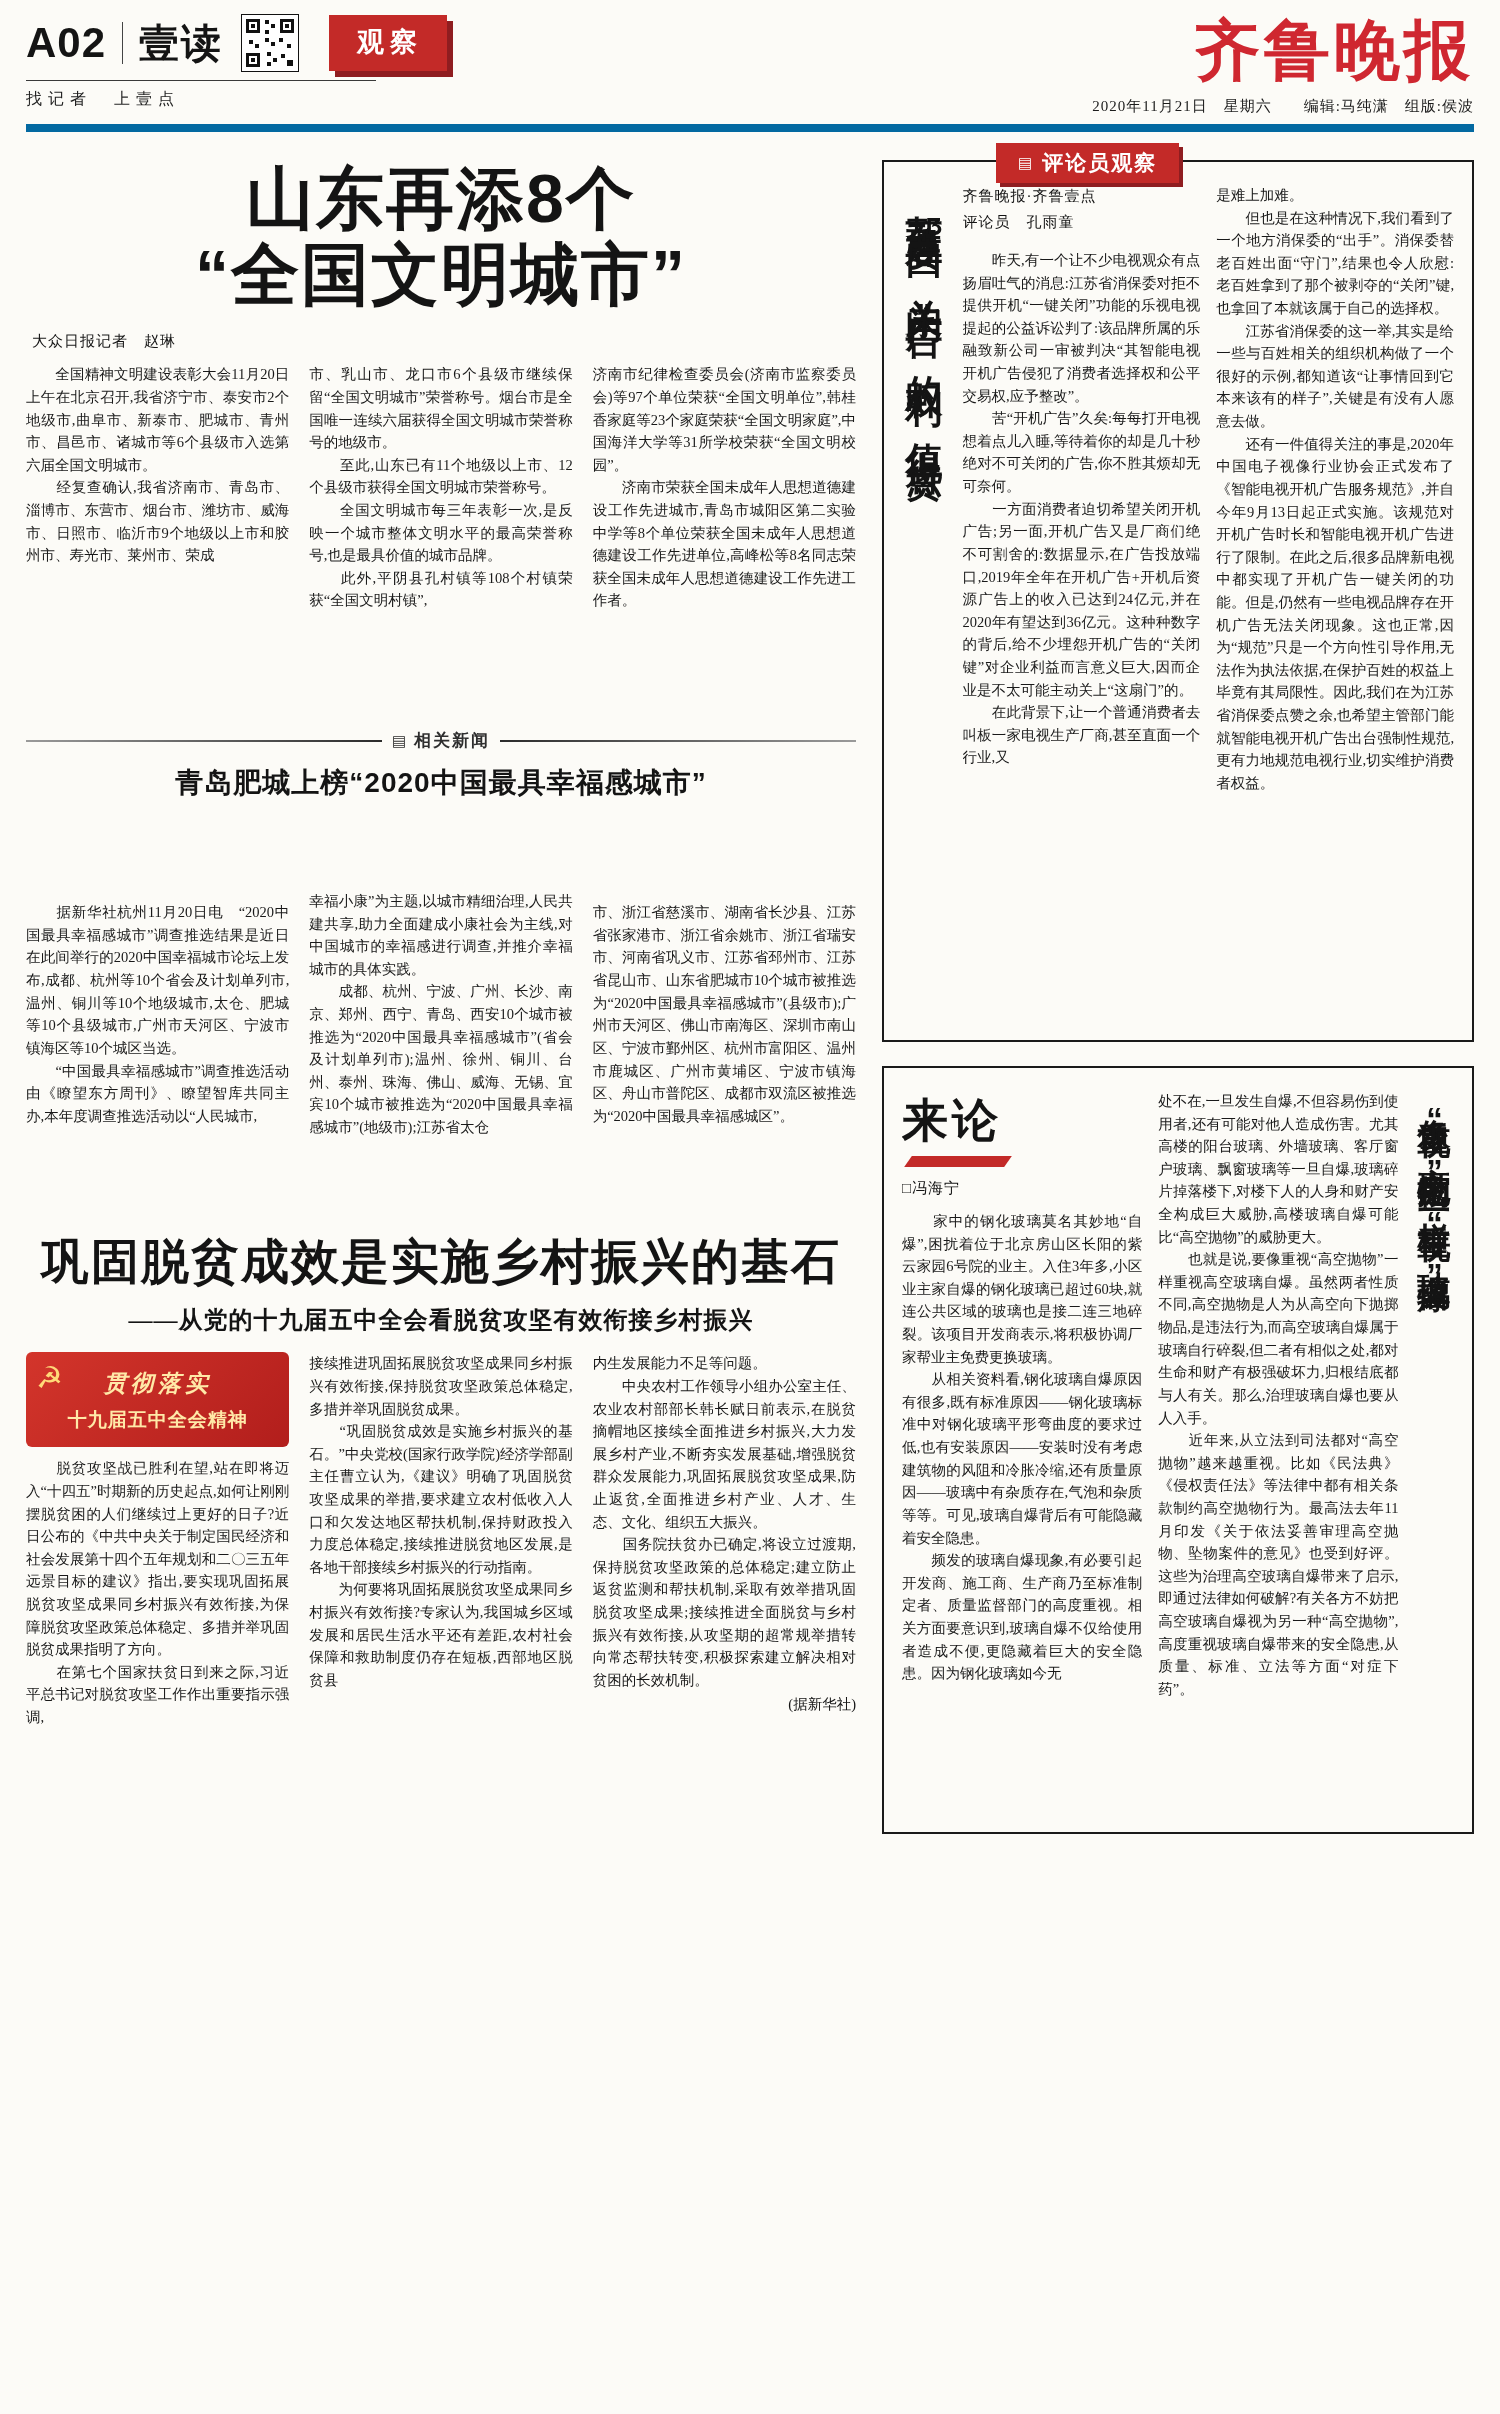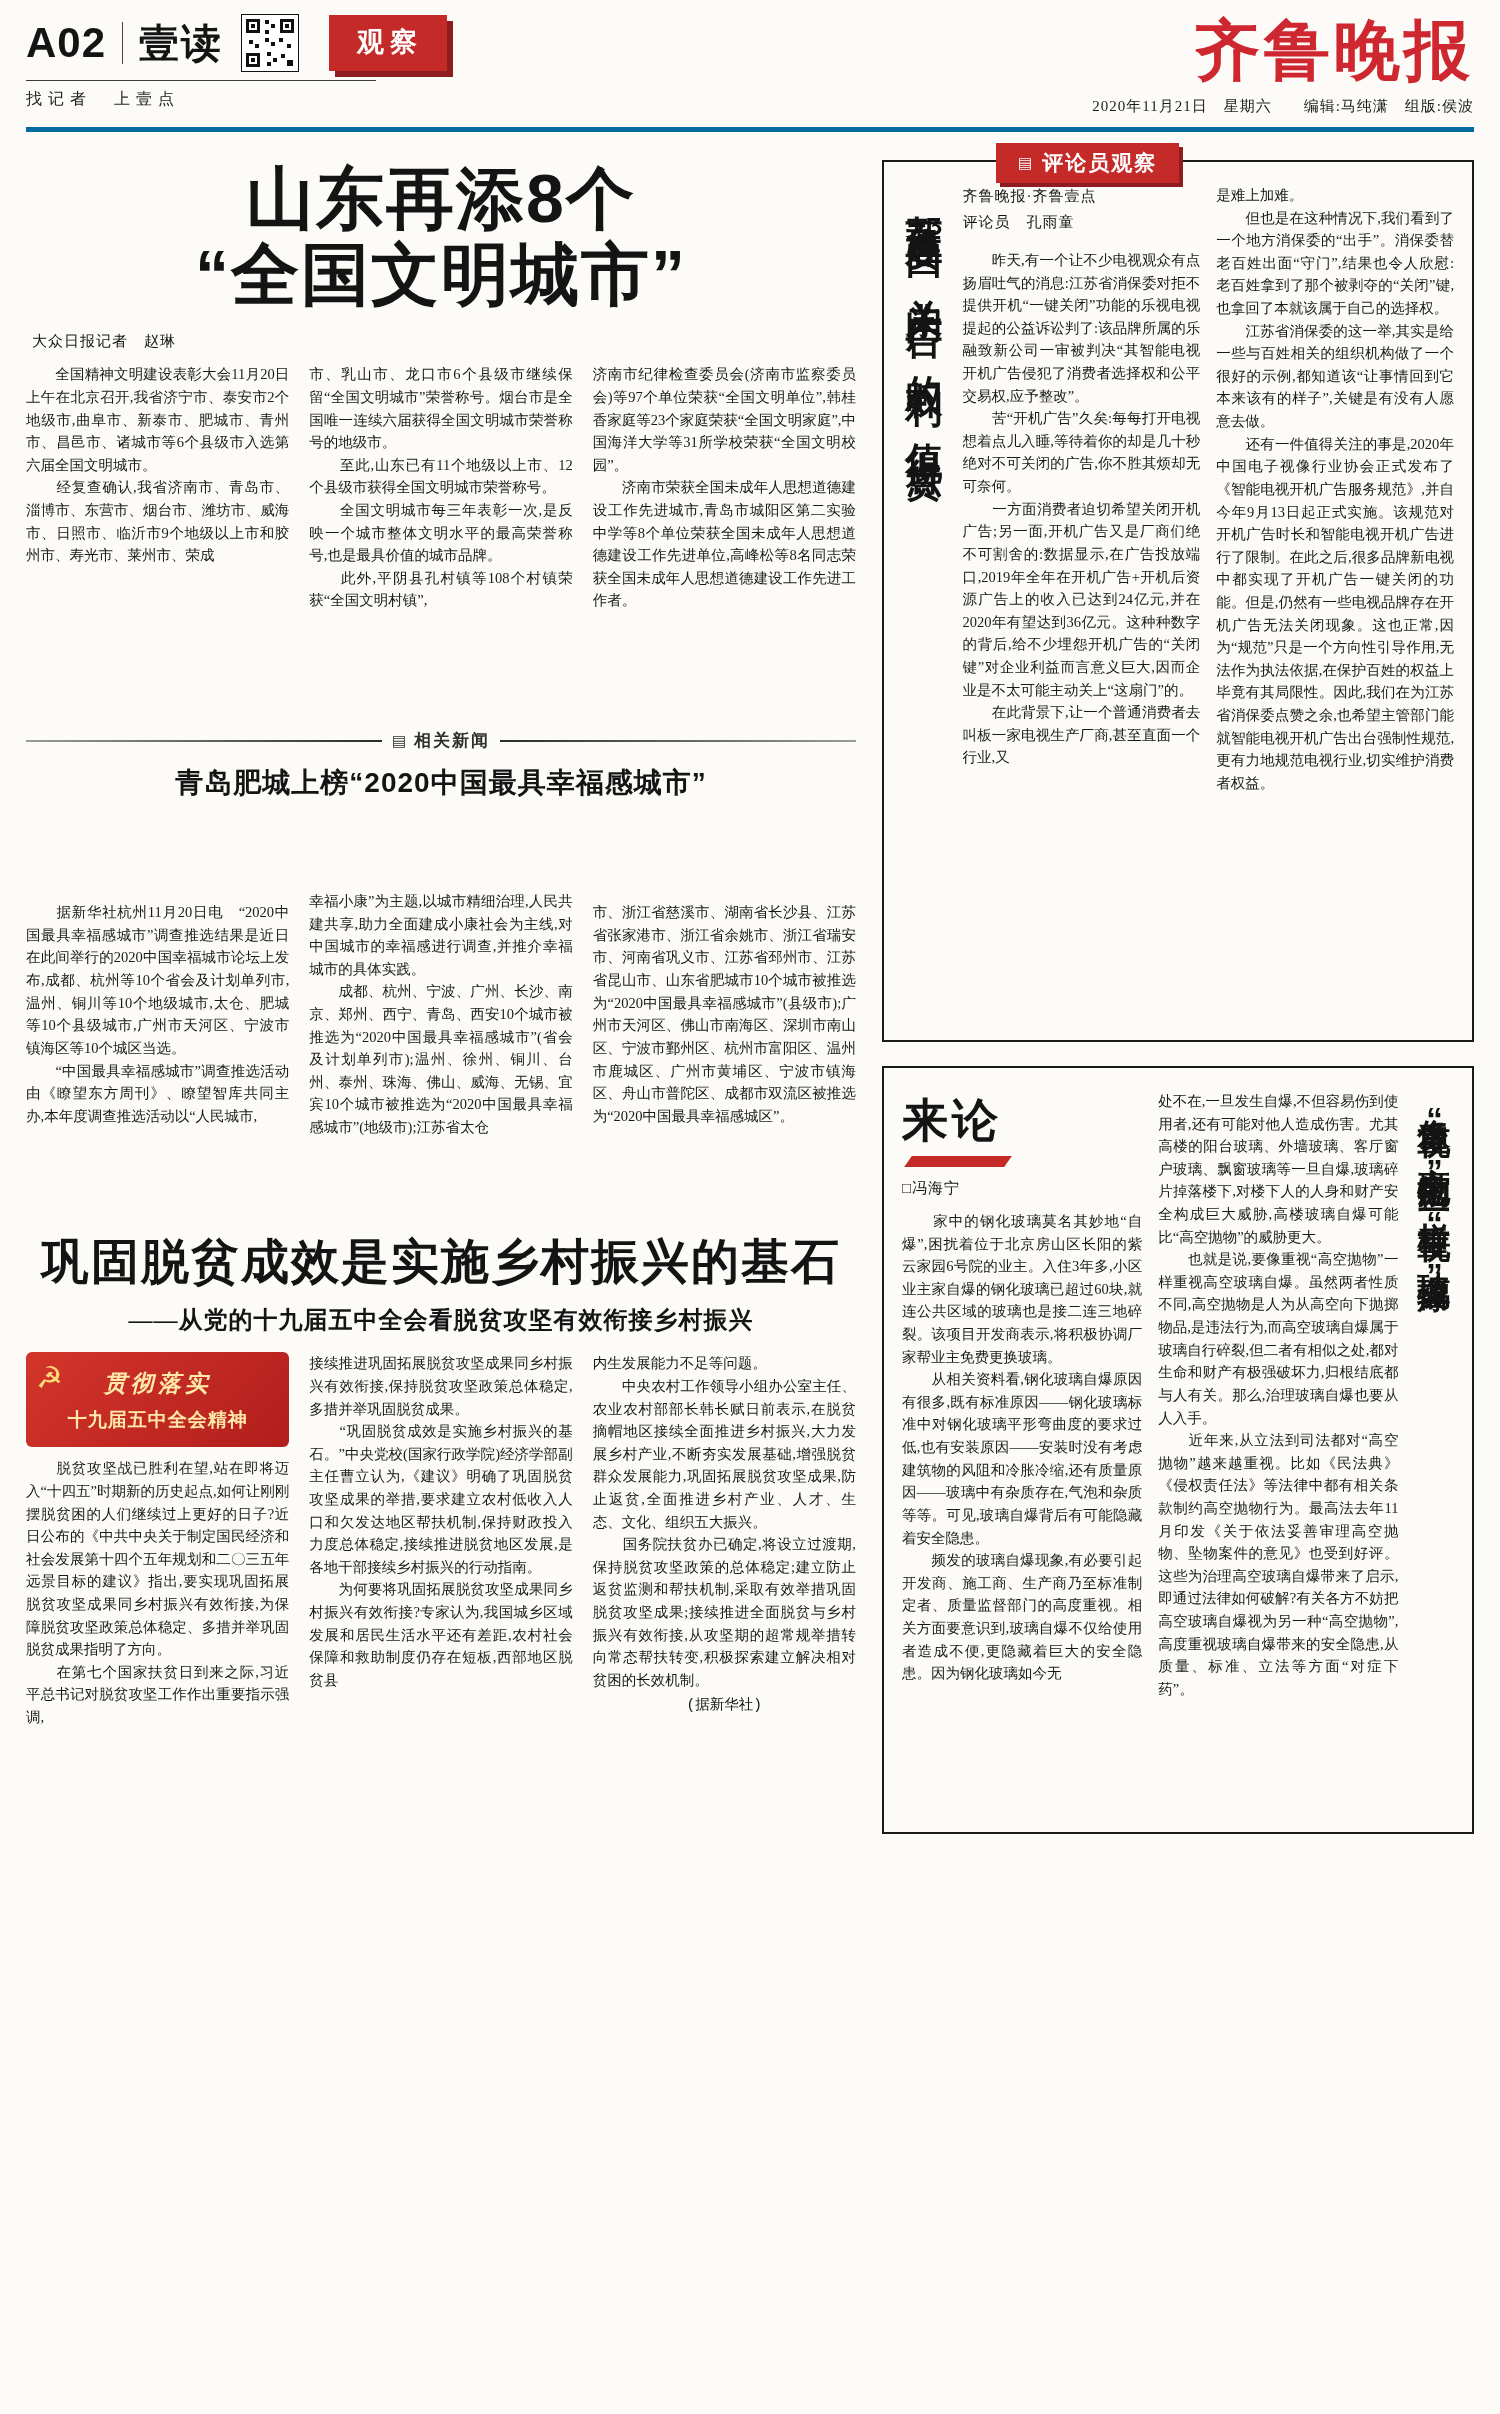--- a/index.html
+++ b/index.html
@@ -3,21 +3,21 @@
 <meta charset="utf-8">
 <style>
   * { margin:0; padding:0; box-sizing:border-box; }
   html,body { width:1500px; background:#e9e8e3; }
   body { font-family:"Liberation Serif","DejaVu Serif",serif; color:#141414; }
   .page { width:1500px; height:2414px; background:#fcfbf7; margin:0 auto; position:relative;
           padding:0 26px; outline:1px solid #d5d4cf; }
 
   
   .header { display:flex; justify-content:space-between; align-items:flex-start;
-            padding-top:14px; height:132px; border-bottom:5px solid #0369a1; }
+            padding-top:14px; height:132px; border-bottom:8px solid #0369a1; }
   .hl-top { display:flex; align-items:center; }
   .page-no { font-family:"Liberation Sans","DejaVu Sans",sans-serif; font-weight:900; font-size:42px; letter-spacing:1px; }
   .vr { width:1px; height:42px; background:#444; margin:0 16px; }
   .section-name { font-size:40px; font-weight:700; letter-spacing:2px; }
   .qr { width:58px; height:58px; margin-left:18px; display:inline-block; }
   .col-tab { margin-left:30px; background:#c32a28; color:#fff; font-family:"Liberation Sans","DejaVu Sans",sans-serif;
              font-weight:700; font-size:27px; letter-spacing:6px; padding:9px 24px 11px 28px;
              box-shadow:6px 6px 0 #8f1d20; }
   .hl-rule { width:350px; height:1px; background:#3a3a3a; margin-top:8px; }
   .slogan { font-size:16px; letter-spacing:6px; margin-top:8px; color:#1f1f1f; }
@@ -59,21 +59,21 @@
   .a3-title { text-align:center; font-family:"Liberation Sans","DejaVu Sans",sans-serif;
               font-weight:900; font-size:48px; letter-spacing:2px; }
   .a3-subtitle { text-align:center; font-weight:700; font-size:24px; margin-top:10px; letter-spacing:1px; }
   .a3-body { height:452px; margin-top:16px; }
   .badge { background:linear-gradient(135deg,#d3352b,#b21e1c); border-radius:6px; color:#ffe9a8;
            text-align:center; padding:16px 10px 14px; margin-bottom:10px; position:relative; overflow:hidden; }
   .badge .emblem { position:absolute; left:10px; top:8px; font-size:30px; color:#ffd978; }
   .badge-l1 { font-style:italic; font-weight:700; font-size:23px; letter-spacing:4px; }
   .badge-l2 { font-weight:700; font-size:19px; letter-spacing:1px; margin-top:8px;
               font-family:"Liberation Sans","DejaVu Sans",sans-serif; }
-  .credit { text-align:center; font-size:14.5px; margin-top:4px;font-family:Liberation Mono, monospace; }
+  .credit { text-align:right; font-size:14.5px; margin-top:4px; }
 
   
   .box { border:2px solid #1a1a1a; background:#fcfbf7; position:relative; padding:22px 18px 18px; }
   .box1 { height:882px; margin-bottom:24px; }
   .box1-tab { position:absolute; top:-19px; left:112px; background:#c32a28; color:#fff;
               font-family:"Liberation Sans","DejaVu Sans",sans-serif; font-weight:700; font-size:21px;
               letter-spacing:2px; padding:6px 22px; box-shadow:4px 4px 0 #8f1d20;
               display:flex; align-items:center; gap:8px; }
   .box1-tab .mini-icon { color:#fff; }
   .box1-content { display:flex; gap:18px; height:100%; }

